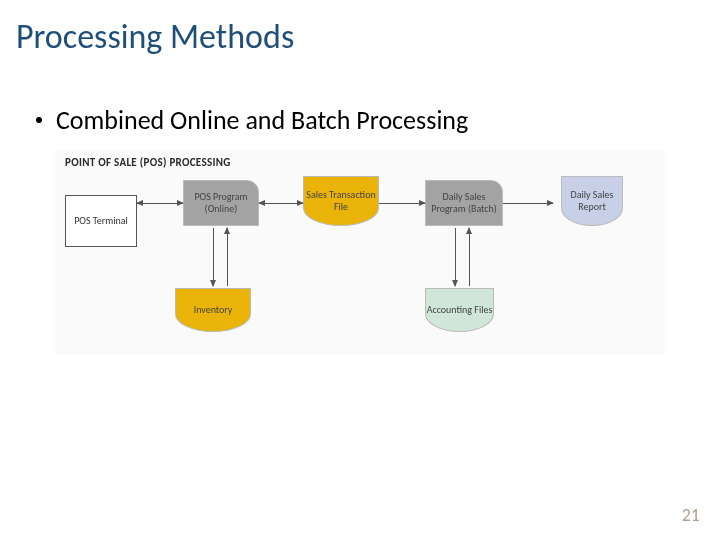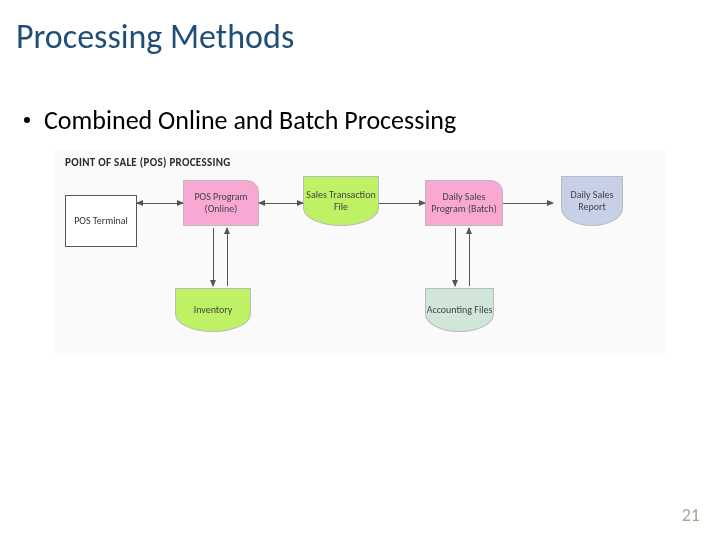--- a/index.html
+++ b/index.html
@@ -13,21 +13,21 @@
   }
   .title {
     position: absolute;
     left: 16px;
     top: 16px;
     font-size: 34px;
     color: #1f4e79;
   }
   .bullet-row {
     position: absolute;
-    left: 24px;
+    left: 36px;
     top: 104px;
     font-size: 26px;
     color: #000;
   }
   .bullet-row .dot {
     display: inline-block;
     width: 6px;
     height: 6px;
     background: #000;
     border-radius: 50%;
@@ -68,29 +68,29 @@
   .rect {
     border: 1px solid #555;
     background: #fff;
   }
   
   .proc {
     border: 1px solid #bbb;
     border-top-right-radius: 12px;
     color: #444;
   }
-  .proc.green  { background: #f9a8d4; }
+  .proc.green  { background: #a3a3a3; }
   
   .store {
     border: 1px solid #bbb;
     border-bottom-left-radius: 50% 18px;
     border-bottom-right-radius: 50% 18px;
     color: #444;
   }
-  .store.purple { background: #bef264; text-align: center; }
+  .store.purple { background: #eab308; text-align: center; }
   .store.green  { background: #cfe6d9; }
   .store.blue   { background: #c7d0e6; }
   
   .harrow {
     position: absolute;
     height: 1px;
     background: #555;
   }
   .harrow::before, .harrow::after {
     content: "";

